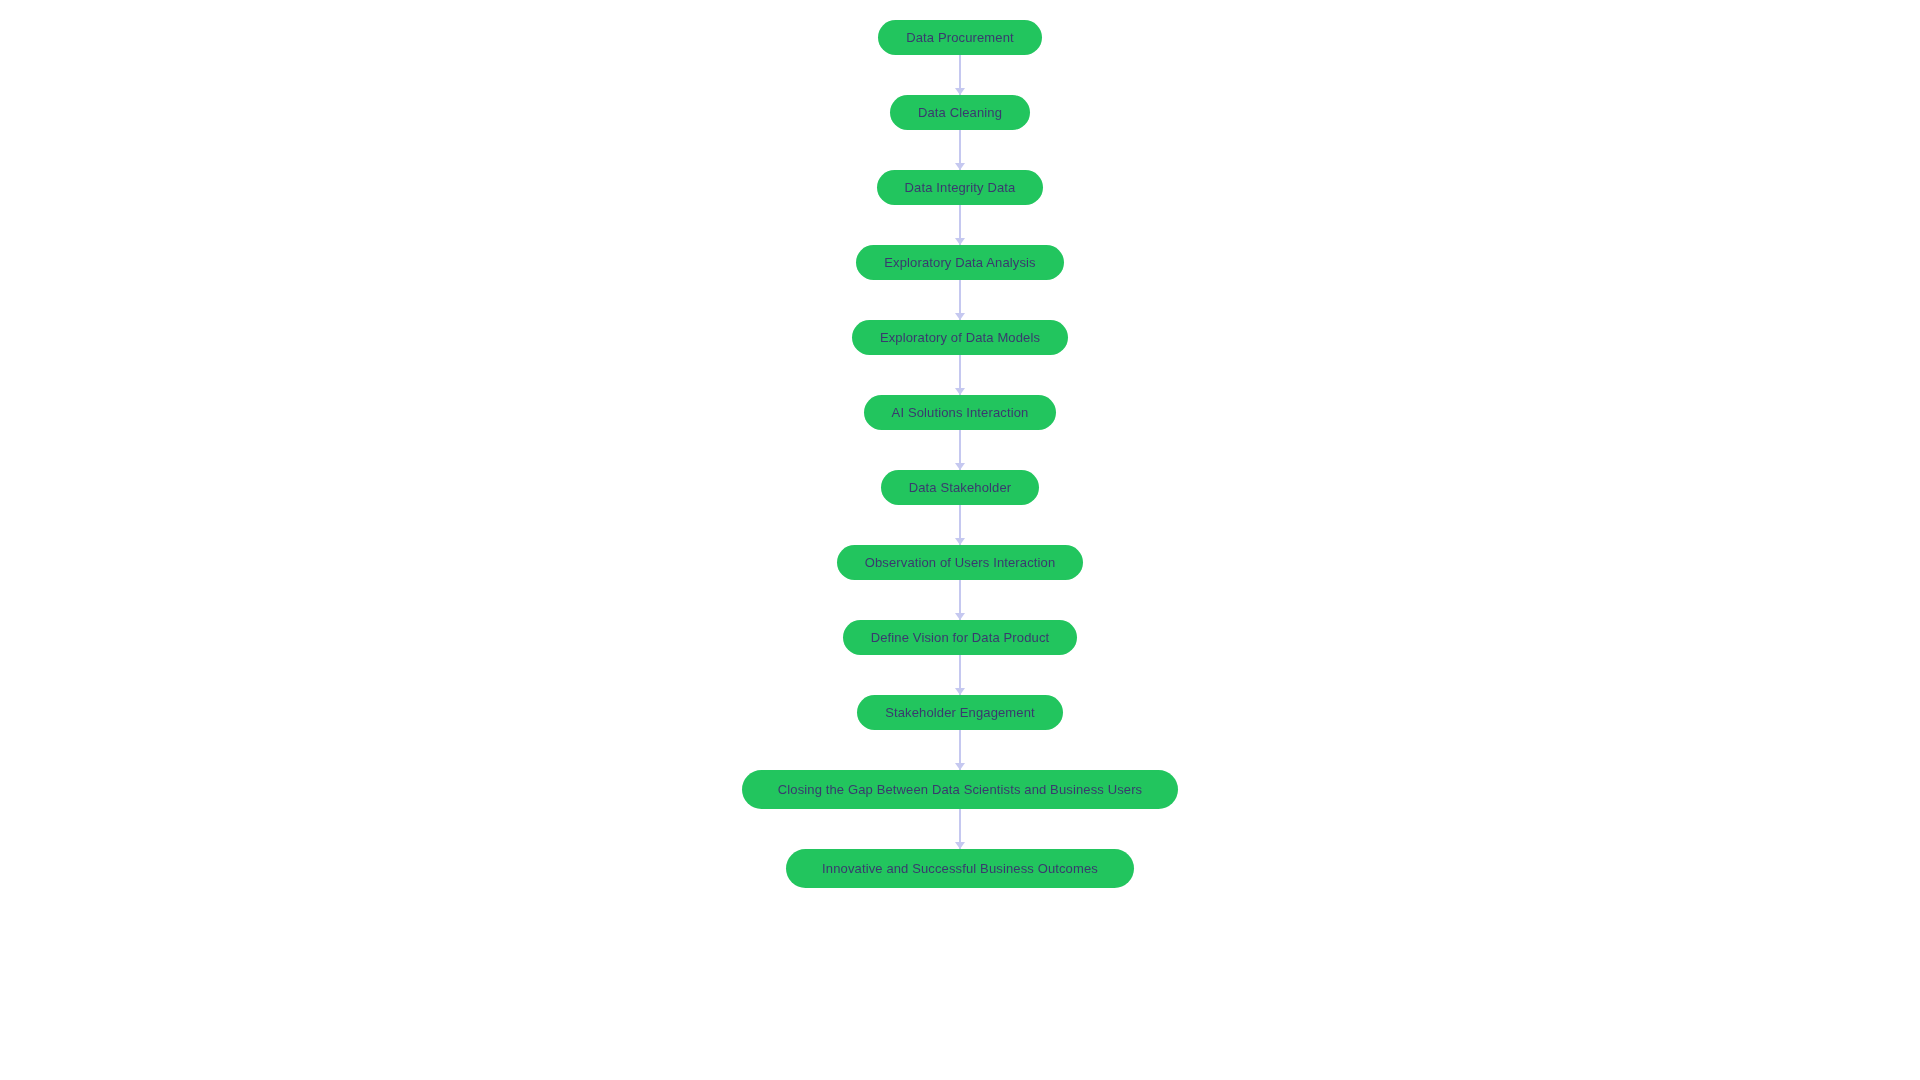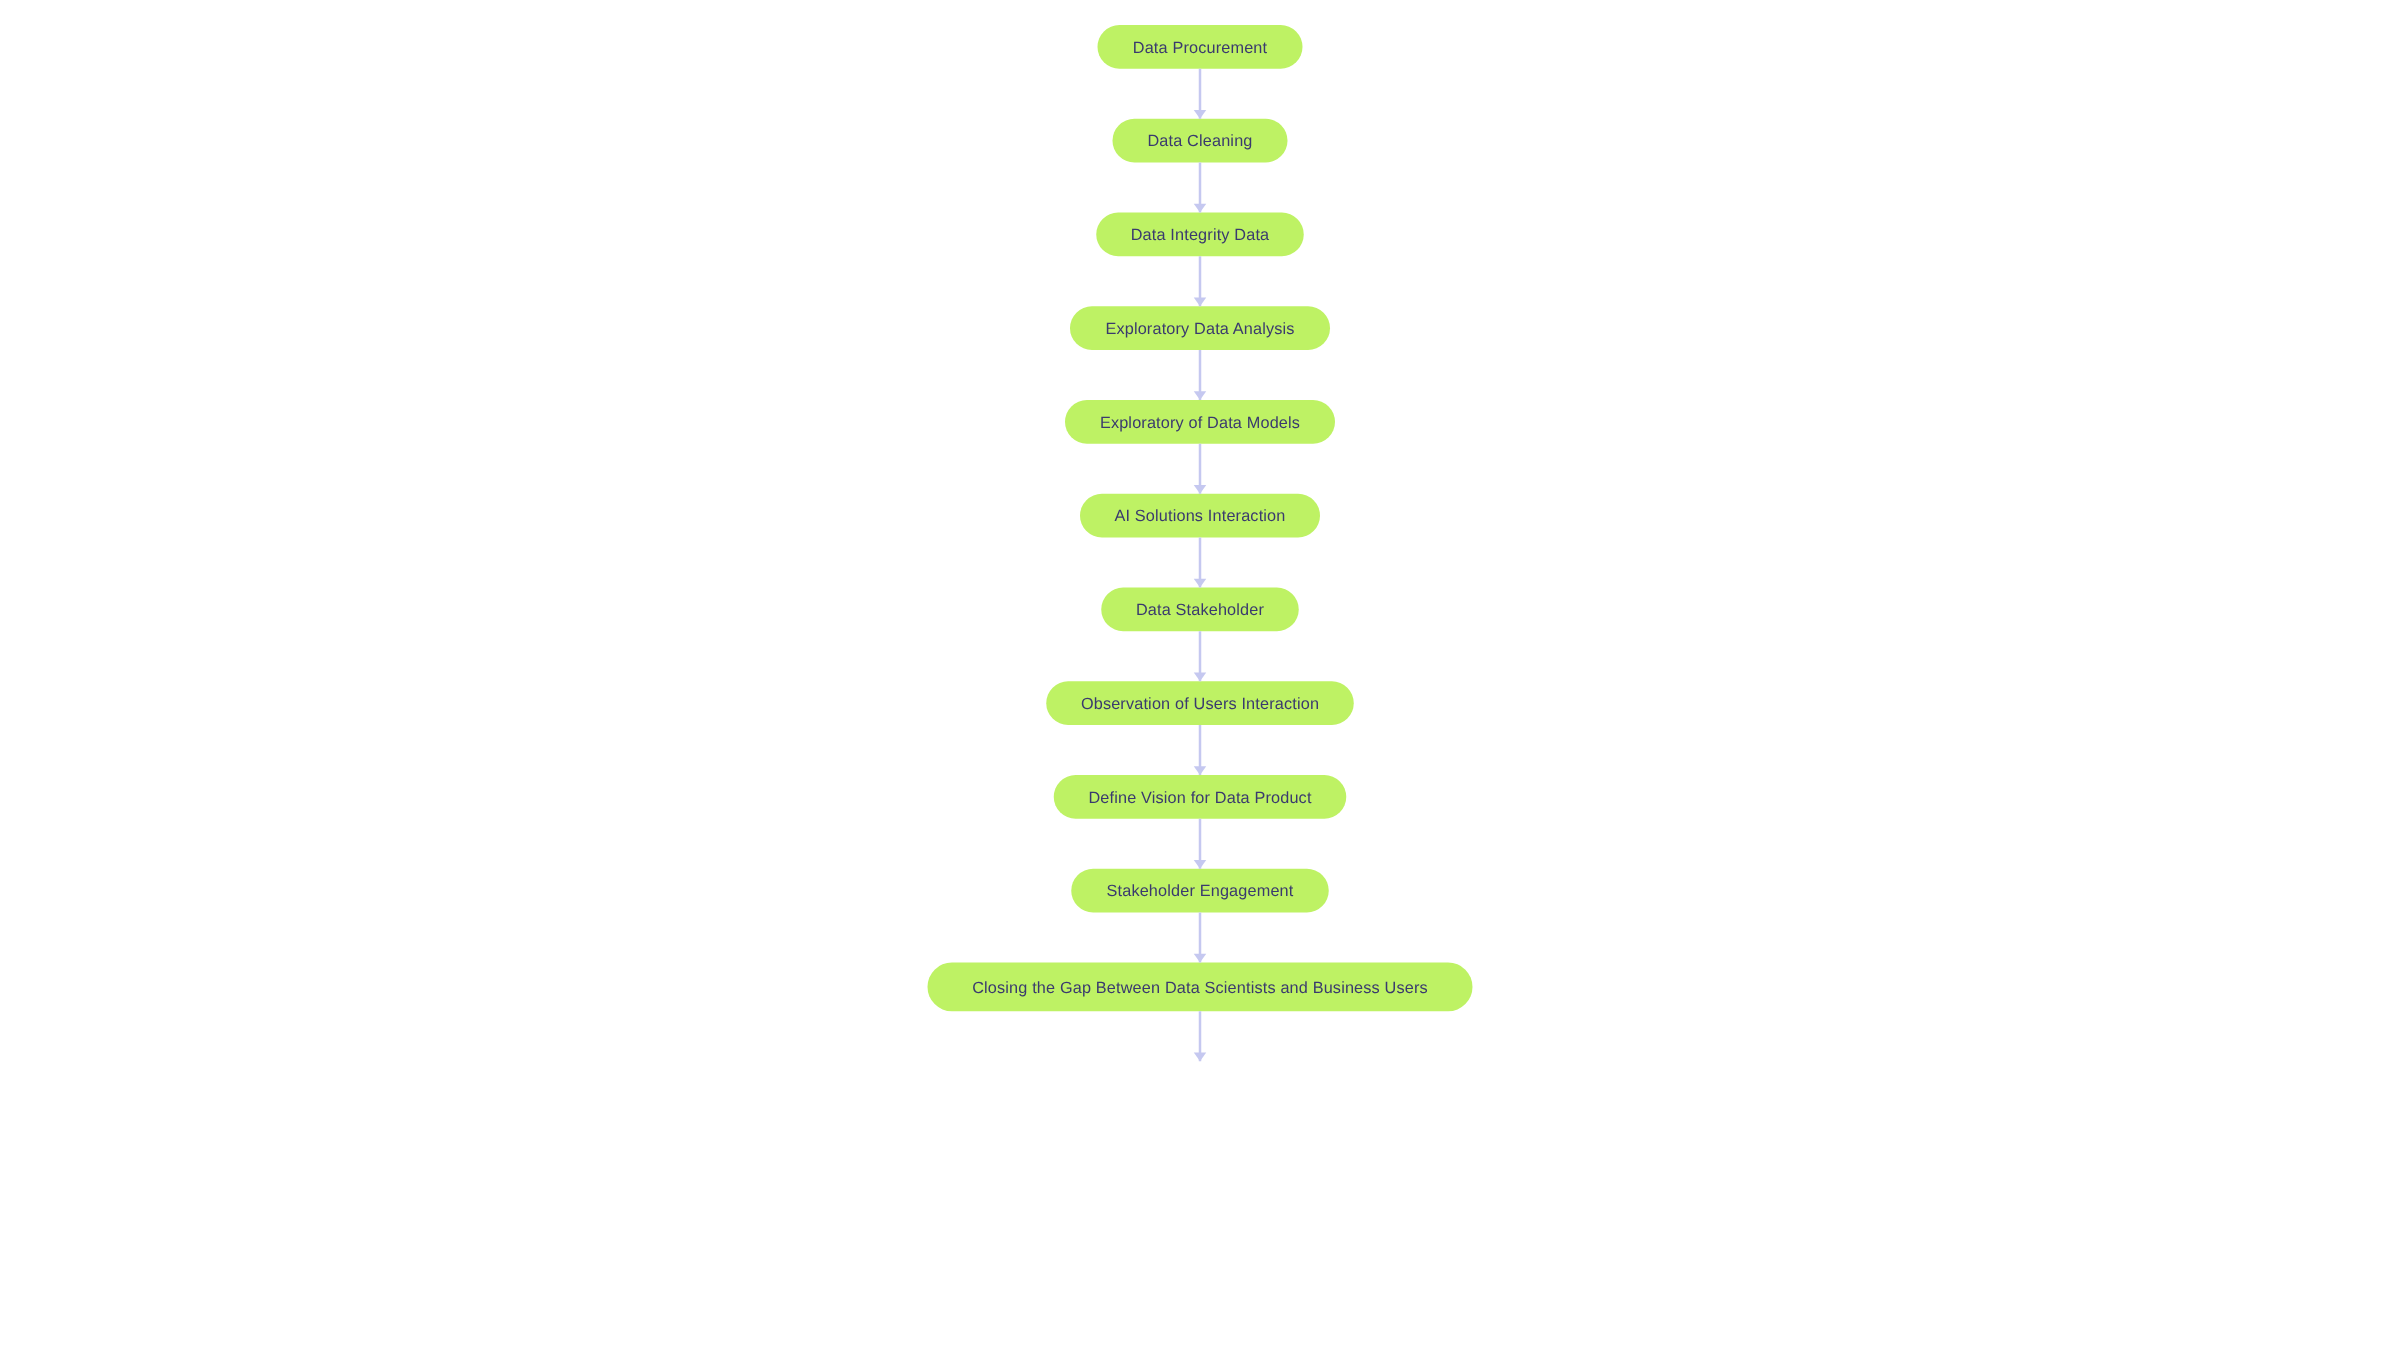--- a/index.html
+++ b/index.html
@@ -21,21 +21,21 @@
 
     .flowchart-container {
       display: flex;
       flex-direction: column;
       align-items: center;
       padding: 20px 0 40px 0;
       width: 100%;
     }
 
     .flow-node {
-      background-color: #bef264;
+      background-color: #22c55e;
       border-radius: 50px;
       padding: 10px 28px;
       font-size: 13px;
       color: #3a3a6e;
       text-align: center;
       white-space: nowrap;
       font-weight: 400;
       letter-spacing: 0.01em;
     }
 
@@ -97,13 +97,14 @@
 
   <div class="flow-node">Define Vision for Data Product</div>
   <div class="flow-arrow"></div>
 
   <div class="flow-node">Stakeholder Engagement</div>
   <div class="flow-arrow"></div>
 
   <div class="flow-node wide">Closing the Gap Between Data Scientists and Business Users</div>
   <div class="flow-arrow"></div>
 
+  <div class="flow-node wide">Innovative and Successful Business Outcomes</div>
 </div>
 
 </body></html>

